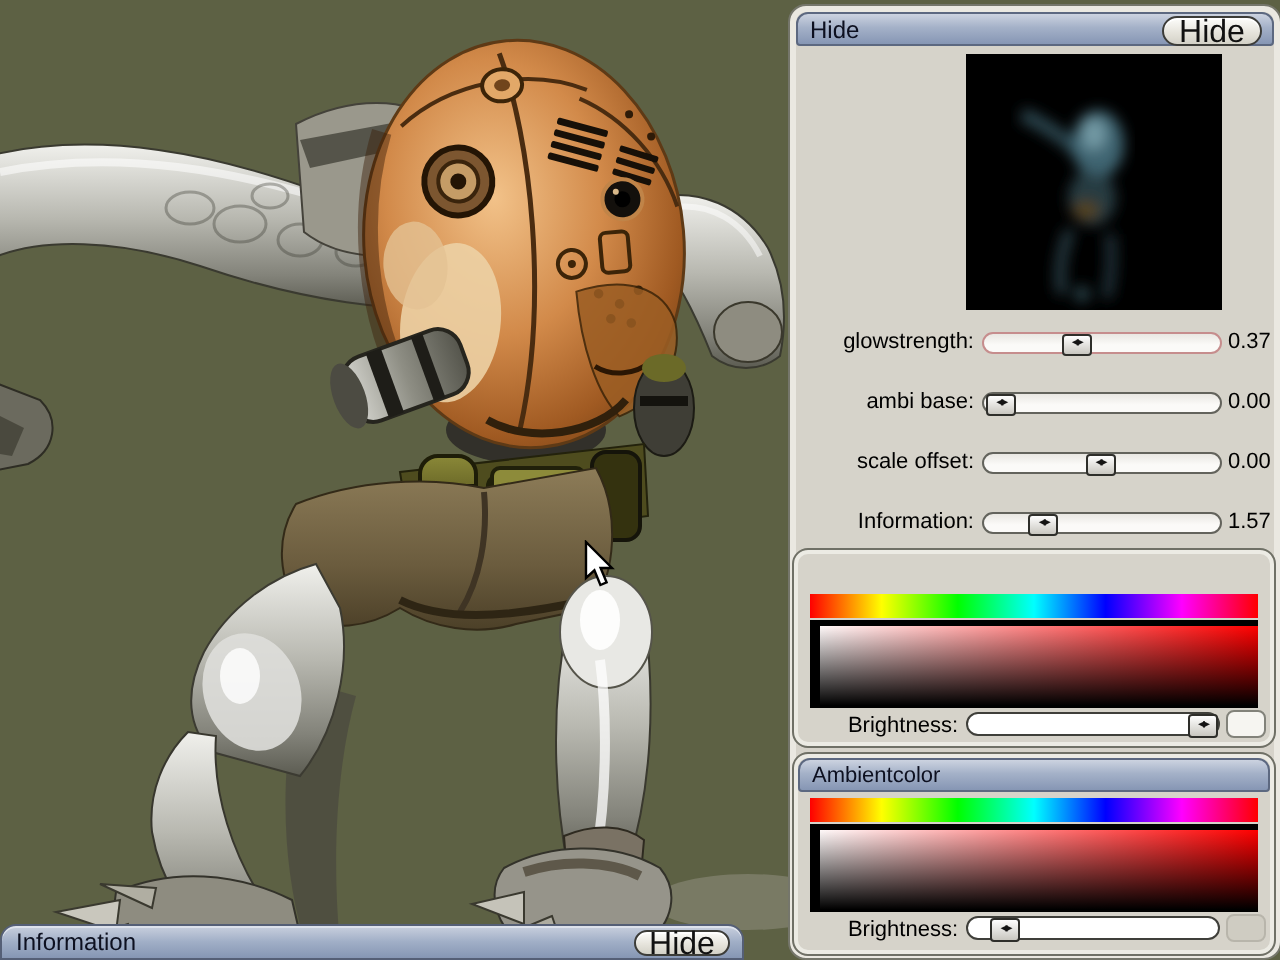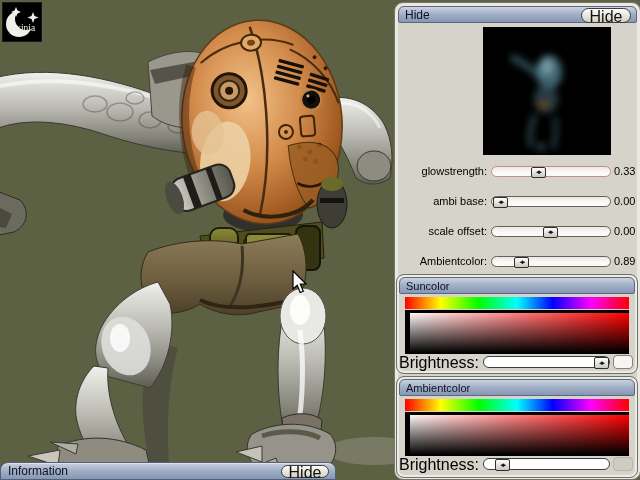--- a/index.html
+++ b/index.html
@@ -35,35 +35,35 @@
   
   .cgroup{position:absolute;left:396px;width:240px;background:var(--panel_bg,#d6d3ca);
     border:1px solid #6f7066;border-radius:8px;box-shadow:inset 0 0 0 2px #ecebe4;}
   .cgroup .titlebar{left:2px;right:2px;top:2px;font-size:11px;}
   .huestrip{position:absolute;left:8px;top:22px;width:224px;height:12px;
     background:linear-gradient(to right,#f00,#ff0 16%,#0f0 33%,#0ff 50%,#00f 66%,#f0f 83%,#f00);}
   .svbox{position:absolute;left:8px;top:35px;width:224px;height:44px;border-top:3px solid #000;
     box-sizing:border-box;
     background:linear-gradient(to bottom,rgba(0,0,0,0),#000 97%),linear-gradient(to right,#fff,#f00);}
   .svcursor{position:absolute;left:0;top:0;bottom:0;width:5px;background:#000;}
-  .brow{position:absolute;left:0;top:81px;width:240px;height:14px;font-size:16px;color:#000;}
+  .brow{position:absolute;left:0;top:81px;width:240px;height:14px;font-size:11px;color:#000;}
   .blabel{position:absolute;left:0;width:82px;text-align:right;line-height:14px;}
   .btrack{position:absolute;left:86px;top:0;width:125px;height:10px;border:1px solid #3f3f3a;
     border-radius:6px;background:#fff;}
   .bhandle{position:absolute;top:0;width:13px;height:10px;border:1px solid #2e2e2a;border-radius:2px;
     background:linear-gradient(to bottom,#fefefe,#c9c7c0);}
   .bhandle::before{content:'◂▸';font-size:7px;line-height:9px;letter-spacing:-1px;color:#141414;display:block;text-align:center;}
   .bswatch{position:absolute;left:216px;top:-1px;width:18px;height:12px;border:1px solid #82827a;
     border-radius:4px;background:#f6f5f1;}
   .bswatch.dim{background:#cfccc2;border-color:#b8b5ab;}
   #suncolor{top:274px;height:98px;}
   #ambientcolor{top:376px;height:100px;text-decoration:underline;}
 
   
-  .infobar{position:absolute;left:0;top:462px;width:336px;height:18px;border-radius:8px 8px 0 0;
+  .infobar{position:absolute;left:0;top:462px;width:372px;height:18px;border-radius:8px 8px 0 0;
     background:linear-gradient(to bottom,#c9d0de,#a0aec6 50%,var(--titlebar_bottom,#8696b4));
     border:1px solid #555f76;box-shadow:inset 0 1px 0 #dde2ec;font-size:12px;color:#0d1020;box-sizing:border-box;}
   .infobar .label{position:absolute;left:7px;line-height:16px;}
 
   
   .logo{position:absolute;left:2px;top:2px;width:38px;height:38px;background:#000;border:1px solid #1a1a1a;}
   .cursor{position:absolute;left:292px;top:270px;}
 </style>
 </head>
 <body>
@@ -214,29 +214,20 @@
     <ellipse cx="300" cy="310" rx="10" ry="15" fill="#fdfdfc"></ellipse>
     <path d="M 300 330 C 304 360, 303 400, 298 428" stroke="rgba(255,255,255,0.75)" stroke-width="5" fill="none"></path>
     <path d="M 282 418 C 296 412, 312 412, 322 420 L 320 442 L 284 444 Z" fill="#7a7264" stroke="#2e2a20"></path>
     <path d="M 252 434 C 274 422, 306 420, 330 434 C 340 446, 336 462, 324 470 L 260 472
              C 246 460, 244 444, 252 434 Z" fill="#96948a" stroke="#33322a"></path>
     <path d="M 262 446 L 236 452 L 262 462 Z" fill="#c5c3b9" stroke="#3a392f"></path>
     <path d="M 276 458 L 252 468 L 280 470 Z" fill="#aeaca0" stroke="#3a392f"></path>
     <path d="M 262 436 C 280 430, 304 430, 320 438" stroke="#5e584a" stroke-width="5" fill="none"></path>
   </svg>
 
-  <div class="logo">
-    <svg width="38" height="38" viewBox="0 0 38 38">
-      <circle cx="16" cy="21" r="13" fill="#f2f0ea"></circle>
-      <circle cx="23" cy="16" r="11" fill="#000"></circle>
-      <path d="M 13 4 L 14.5 7.5 L 18 9 L 14.5 10.5 L 13 14 L 11.5 10.5 L 8 9 L 11.5 7.5 Z" fill="#f2f0ea"></path>
-      <path d="M 30 9 L 31.5 13 L 35.5 14.5 L 31.5 16 L 30 20 L 28.5 16 L 24.5 14.5 L 28.5 13 Z" fill="#f2f0ea"></path>
-      <text x="19" y="28" text-anchor="middle" font-family="Liberation Serif, serif" font-size="9.5" fill="#efede6">luxinia</text>
-    </svg>
-  </div>
 
   <div id="tweak" class="panel">
     <div class="titlebar">
       <span>Hide</span>
       <button class="btn" style="right:5px;top:1px;width:50px;height:15px;line-height:13px;">Hide</button>
     </div>
 
     <div class="preview">
       <svg width="128" height="128" viewBox="0 0 128 128">
         <rect width="128" height="128" fill="#000"></rect>
@@ -256,49 +247,46 @@
             </filter>
           </defs>
       </svg>
     </div>
 
     <div class="srow" style="top:162px">
       <span class="slabel">glowstrength:</span>
       <div class="strack accent">
         <div class="shandle" style="left: 33%;"></div>
       </div>
-      <span class="sval">0.33</span>
+      <span class="sval">0.37</span>
     </div>
     <div class="srow" style="top:192px">
       <span class="slabel">ambi base:</span>
       <div class="strack">
         <div class="shandle" style="left: 1%;"></div>
       </div>
       <span class="sval">0.00</span>
     </div>
     <div class="srow" style="top:222px">
       <span class="slabel">scale offset:</span>
       <div class="strack">
         <div class="shandle" style="left: 43%;"></div>
       </div>
       <span class="sval">0.00</span>
     </div>
     <div class="srow" style="top:252px">
-      <span class="slabel">Ambientcolor:</span>
+      <span class="slabel">Information:</span>
       <div class="strack">
         <div class="shandle" style="left: 19%;"></div>
       </div>
-      <span class="sval">0.89</span>
+      <span class="sval">1.57</span>
     </div>
   </div>
 
   <div id="suncolor" class="cgroup">
-    <div class="titlebar">
-      <span>Suncolor</span>
-    </div>
     <div class="huestrip"></div>
     <div class="svbox">
       <div class="svcursor"></div>
     </div>
     <div class="brow">
       <span class="blabel">Brightness:</span>
       <div class="btrack">
         <div class="bhandle" style="left: 88%;"></div>
       </div>
       <div class="bswatch"></div>

